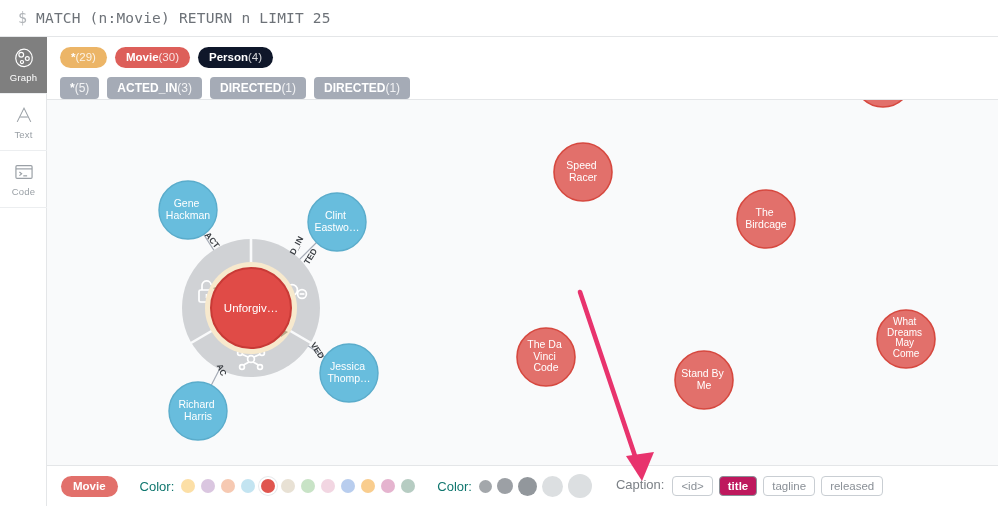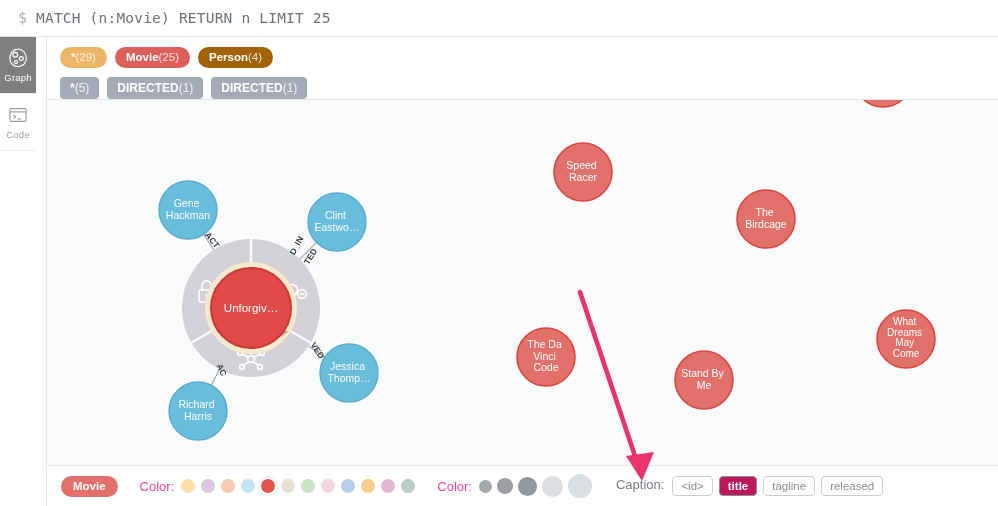--- a/index.html
+++ b/index.html
@@ -31,21 +31,21 @@
   }
 
   
   .sidebar {
     position: absolute; left: 0; top: 37px;
     width: 47px; height: 469px;
     background: #fff;
     border-right: 1px solid #e4e6e8;
   }
   .side-item {
-    width: 36px; height: 57px;
+    width: 47px; height: 57px;
     display: flex; flex-direction: column;
     align-items: center; justify-content: center;
     border-bottom: 1px solid #eceef0;
     color: #9aa0a6;
     cursor: pointer;
   }
   .side-item.active { background: #7f7f7f; color: #ffffff; }
   .side-item .si-label { font-size: 9.5px; margin-top: 3px; letter-spacing: .2px; }
   .side-icon { width: 22px; height: 22px; display: block; }
 
@@ -95,21 +95,21 @@
     border-top: 1px solid #e4e6e8;
     display: flex; align-items: center;
     padding-left: 14px;
   }
   .footer-pill {
     display: inline-flex; align-items: center; justify-content: center;
     height: 21px; padding: 0 12px; border-radius: 11px;
     background: #e2706b; color: #fff;
     font-size: 11.5px; font-weight: bold; cursor: pointer;
   }
-  .f-label { font-size: 13px; color: #ec4899; margin: 0 7px 0 22px; }
+  .f-label { font-size: 13px; color: #0f766e; margin: 0 7px 0 22px; }
   .swatches { display: flex; align-items: center; gap: 6px; }
   .swatch {
     width: 14px; height: 14px; border-radius: 50%;
     cursor: pointer; flex: none;
   }
   .swatch.selected {
     box-shadow: 0 0 0 2px #fff, 0 0 0 3px #e8eaec;
   }
   .sizes { display: flex; align-items: center; gap: 5px; }
   .size-dot { border-radius: 50%; cursor: pointer; flex: none; }
@@ -164,20 +164,29 @@
           <path d="M12 2.4C6.6 2.6 2.8 7.2 3 12.6c.2 5.2 4.4 9 9.4 8.9 5.4-.1 9-4.6 8.6-9.9C20.7 6.5 17 2.3 12 2.4z"></path>
           <circle cx="9" cy="8.5" r="2.6"></circle>
           <circle cx="15.6" cy="12.6" r="2.1"></circle>
           <circle cx="9.8" cy="16.4" r="1.7"></circle>
         </svg>
       </span>
       <span class="si-label">Graph</span>
     </div>
 
 
+    <div class="side-item">
+      <span class="side-icon">
+        <svg viewBox="0 0 24 24" width="22" height="22" fill="none" stroke="currentColor" stroke-width="1.2">
+          <path d="M4.6 19.5L12 4.5l7.4 15"></path>
+          <line x1="7.8" y1="14.2" x2="16.2" y2="14.2"></line>
+        </svg>
+      </span>
+      <span class="si-label">Text</span>
+    </div>
 
     <div class="side-item">
       <span class="side-icon">
         <svg viewBox="0 0 24 24" width="22" height="22" fill="none" stroke="currentColor" stroke-width="1.3">
           <rect x="3.2" y="5" width="17.6" height="14" rx="1.2"></rect>
           <line x1="3.2" y1="8.6" x2="20.8" y2="8.6"></line>
           <path d="M7 12l2.4 2-2.4 2"></path>
           <line x1="11.2" y1="16.2" x2="15.4" y2="16.2"></line>
         </svg>
       </span>
@@ -186,31 +195,35 @@
   </div>
 
   <div class="legend">
     <div class="legend-row">
       <span class="pill" style="background:#ecb567">
         <span>*</span>
           <span class="cnt">(29)</span>
       </span>
       <span class="pill" style="background:#dd5f5a">
         <span>Movie</span>
-          <span class="cnt">(25)</span>
-      </span>
-      <span class="pill" style="background:#a16207">
+          <span class="cnt">(30)</span>
+      </span>
+      <span class="pill" style="background:#0f172a">
         <span>Person</span>
           <span class="cnt">(4)</span>
       </span>
     </div>
     <div class="legend-row second">
       <span class="rel-pill">
         <span>*</span>
           <span class="cnt">(5)</span>
+      </span>
+      <span class="rel-pill">
+        <span>ACTED_IN</span>
+          <span class="cnt">(3)</span>
       </span>
       <span class="rel-pill">
         <span>DIRECTED</span>
           <span class="cnt">(1)</span>
       </span>
       <span class="rel-pill">
         <span>DIRECTED</span>
           <span class="cnt">(1)</span>
       </span>
     </div>

